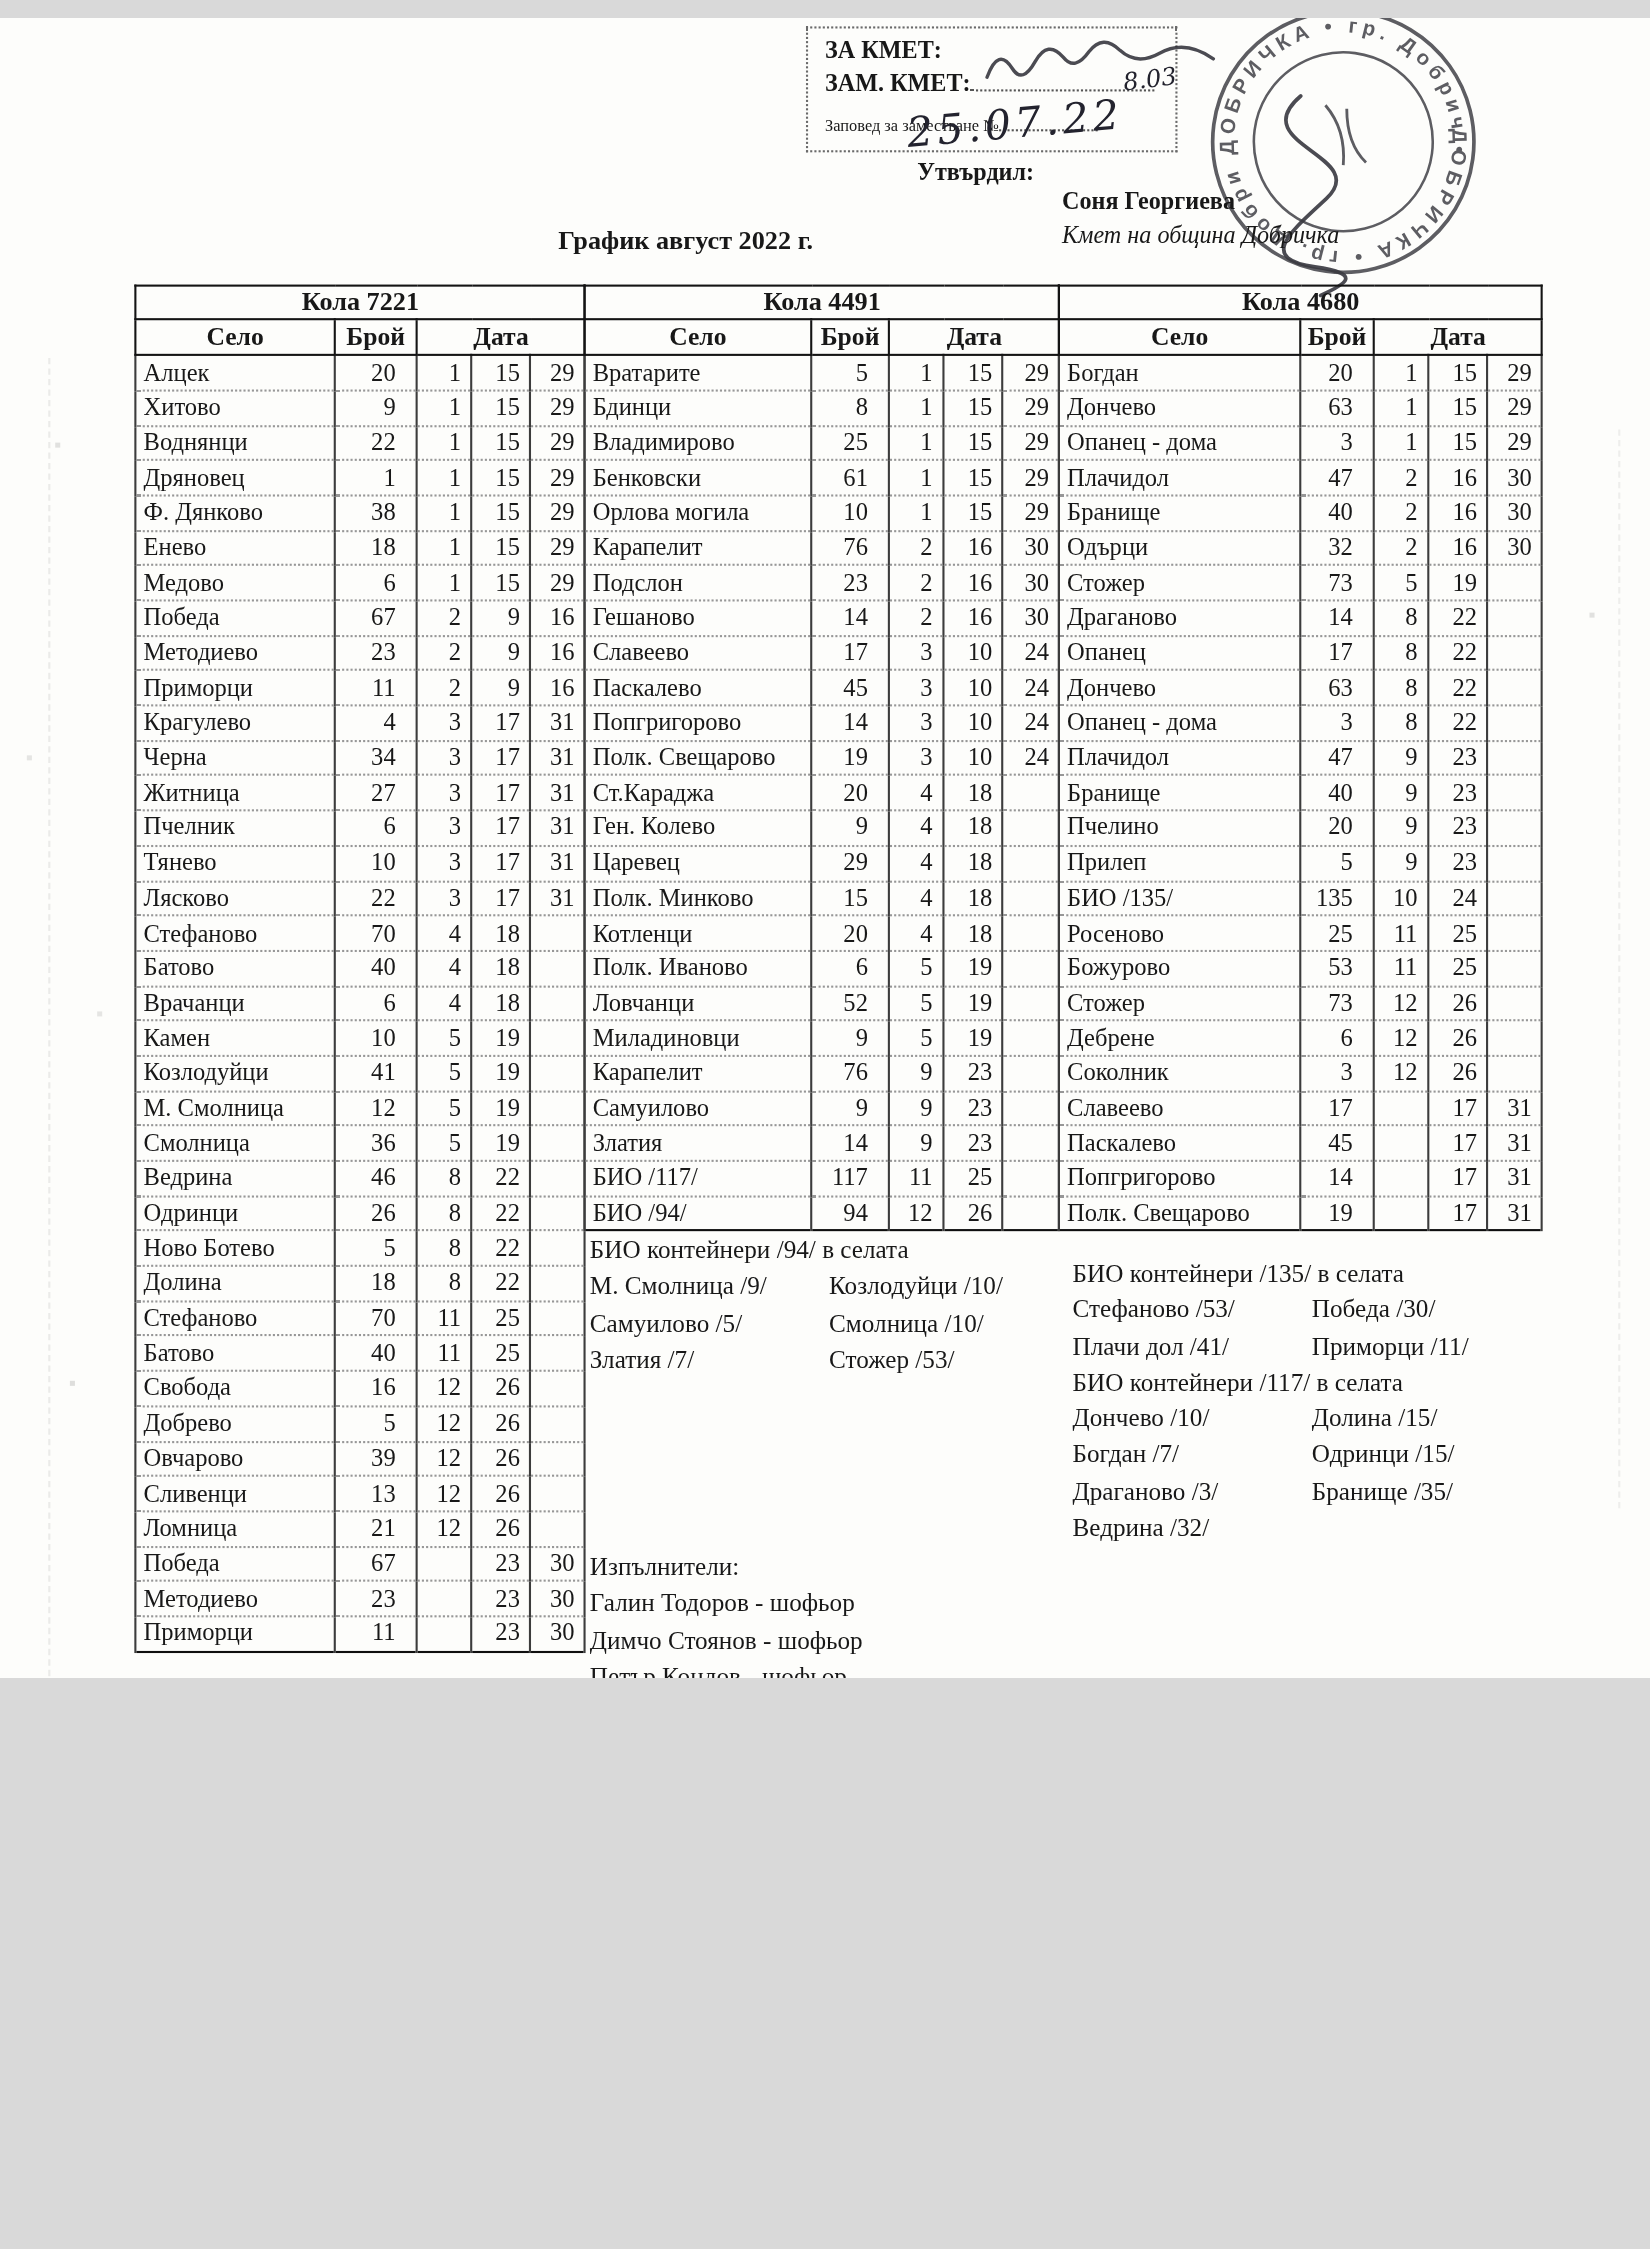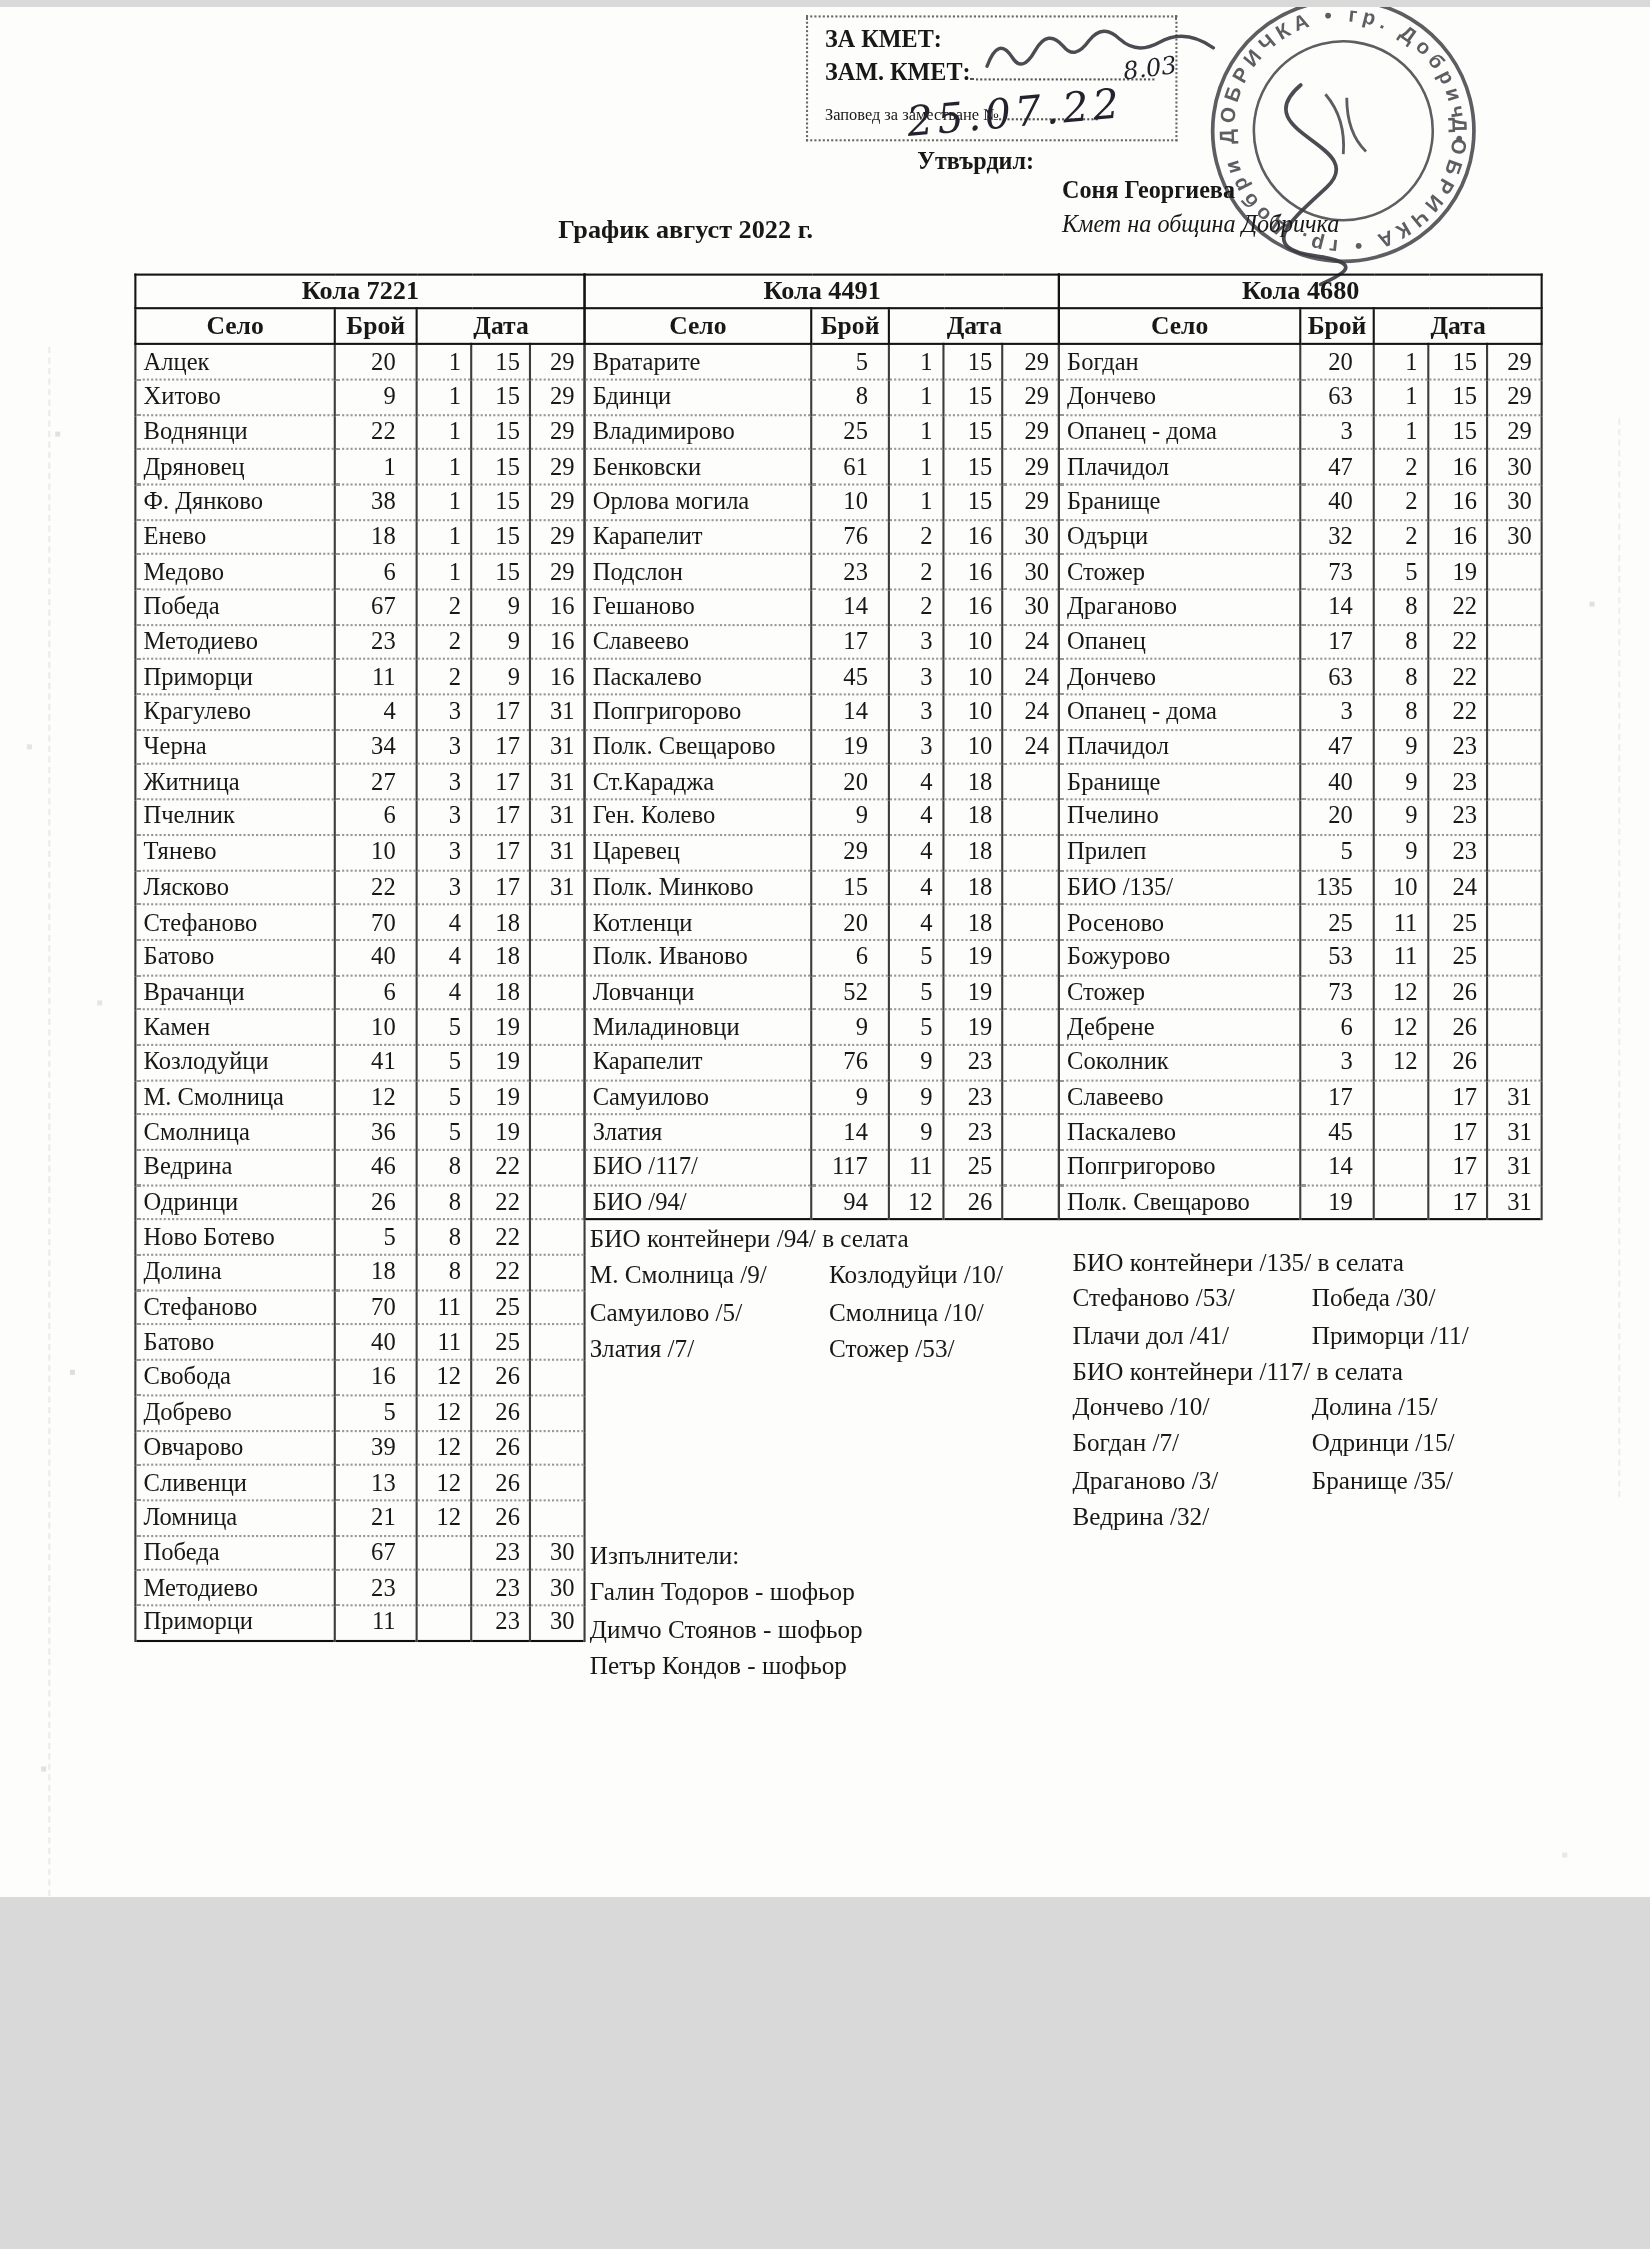--- a/index.html
+++ b/index.html
@@ -1,20 +1,20 @@
 <!DOCTYPE html>
 <html style="font-size:10.8px"><head>
 <meta charset="utf-8">
 <title>График август 2022 г.</title>
 <style>
   * { margin:0; padding:0; box-sizing:border-box; }
   html,body { background:#d9d9d9; }
   .page {
-    position:relative; width:1651px; height:1890px;
-    background:#fdfdfb; overflow:hidden; margin:7px auto;
+    position:relative; width:1651px; height:1660px;
+    background:#fdfdfb; overflow:hidden; margin:18px auto;
   }
   .inner {
     position:absolute; left:0; top:0; width:787px; height:1072px;
     transform:scale(2.0989); transform-origin:0 0;
     font-family:"Liberation Serif", serif; color:#181818;
   }
   .abs { position:absolute; }
 
   
   .approval-box {

